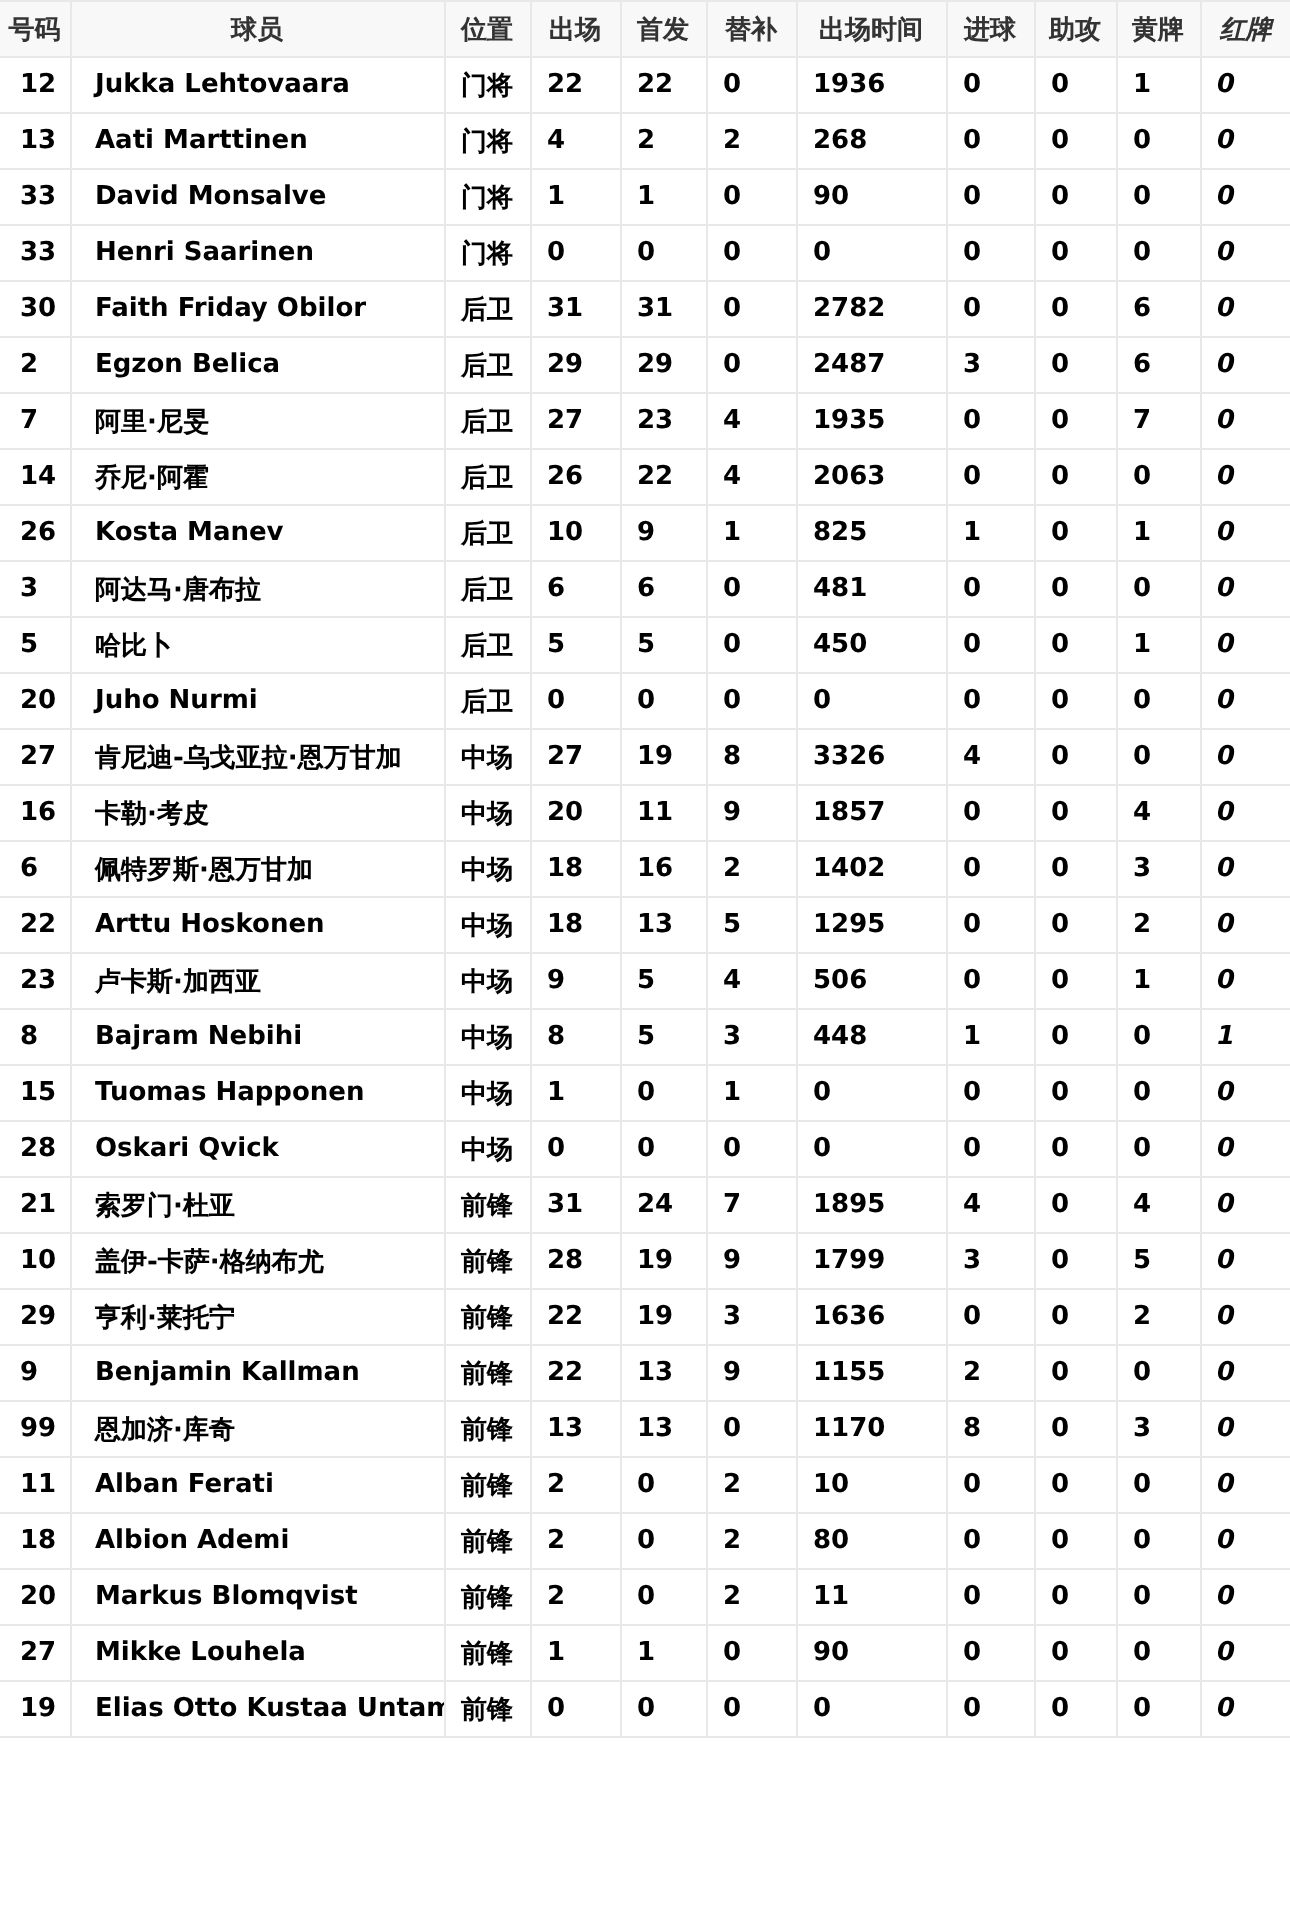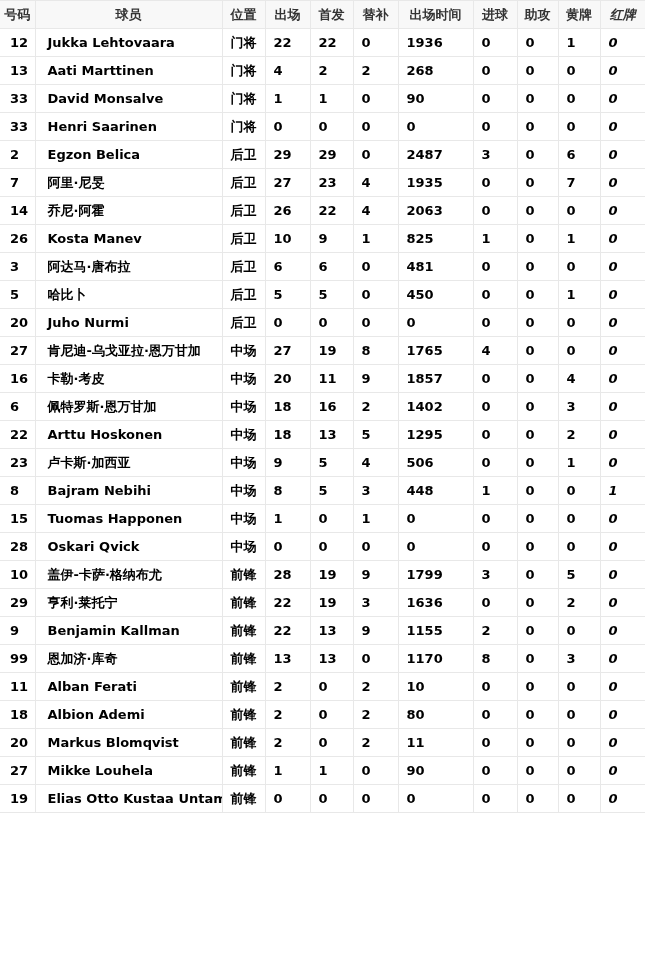--- a/index.html
+++ b/index.html
@@ -123,20 +123,33 @@
           <td class="col-appearances">0</td>
           <td class="col-starts">0</td>
           <td class="col-substitute">0</td>
           <td class="col-minutes">0</td>
           <td class="col-goals">0</td>
           <td class="col-assists">0</td>
           <td class="col-yellow_cards">0</td>
           <td class="col-red_cards">0</td>
         </tr>
         <tr>
+          <td class="col-number">30</td>
+          <td class="col-player">Faith Friday Obilor</td>
+          <td class="col-position">后卫</td>
+          <td class="col-appearances">31</td>
+          <td class="col-starts">31</td>
+          <td class="col-substitute">0</td>
+          <td class="col-minutes">2782</td>
+          <td class="col-goals">0</td>
+          <td class="col-assists">0</td>
+          <td class="col-yellow_cards">6</td>
+          <td class="col-red_cards">0</td>
+        </tr>
+        <tr>
           <td class="col-number">2</td>
           <td class="col-player">Egzon Belica</td>
           <td class="col-position">后卫</td>
           <td class="col-appearances">29</td>
           <td class="col-starts">29</td>
           <td class="col-substitute">0</td>
           <td class="col-minutes">2487</td>
           <td class="col-goals">3</td>
           <td class="col-assists">0</td>
           <td class="col-yellow_cards">6</td>
@@ -220,21 +233,21 @@
           <td class="col-yellow_cards">0</td>
           <td class="col-red_cards">0</td>
         </tr>
         <tr>
           <td class="col-number">27</td>
           <td class="col-player">肯尼迪-乌戈亚拉·恩万甘加</td>
           <td class="col-position">中场</td>
           <td class="col-appearances">27</td>
           <td class="col-starts">19</td>
           <td class="col-substitute">8</td>
-          <td class="col-minutes">1765</td>
+          <td class="col-minutes">3326</td>
           <td class="col-goals">4</td>
           <td class="col-assists">0</td>
           <td class="col-yellow_cards">0</td>
           <td class="col-red_cards">0</td>
         </tr>
         <tr>
           <td class="col-number">16</td>
           <td class="col-player">卡勒·考皮</td>
           <td class="col-position">中场</td>
           <td class="col-appearances">20</td>
@@ -318,20 +331,33 @@
           <td class="col-appearances">0</td>
           <td class="col-starts">0</td>
           <td class="col-substitute">0</td>
           <td class="col-minutes">0</td>
           <td class="col-goals">0</td>
           <td class="col-assists">0</td>
           <td class="col-yellow_cards">0</td>
           <td class="col-red_cards">0</td>
         </tr>
         <tr>
+          <td class="col-number">21</td>
+          <td class="col-player">索罗门·杜亚</td>
+          <td class="col-position">前锋</td>
+          <td class="col-appearances">31</td>
+          <td class="col-starts">24</td>
+          <td class="col-substitute">7</td>
+          <td class="col-minutes">1895</td>
+          <td class="col-goals">4</td>
+          <td class="col-assists">0</td>
+          <td class="col-yellow_cards">4</td>
+          <td class="col-red_cards">0</td>
+        </tr>
+        <tr>
           <td class="col-number">10</td>
           <td class="col-player">盖伊-卡萨·格纳布尤</td>
           <td class="col-position">前锋</td>
           <td class="col-appearances">28</td>
           <td class="col-starts">19</td>
           <td class="col-substitute">9</td>
           <td class="col-minutes">1799</td>
           <td class="col-goals">3</td>
           <td class="col-assists">0</td>
           <td class="col-yellow_cards">5</td>

